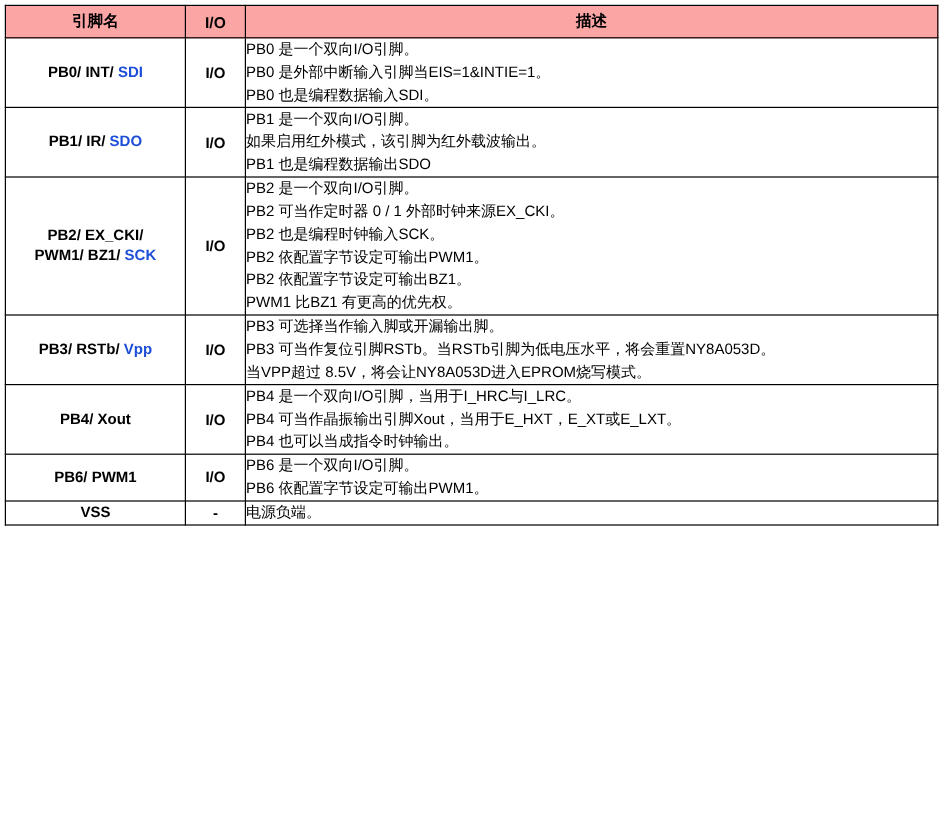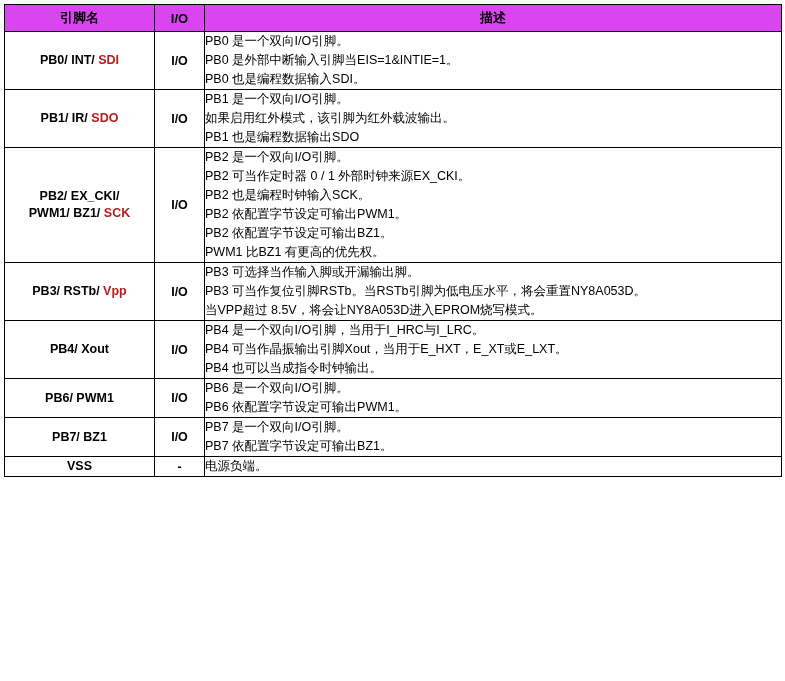--- a/index.html
+++ b/index.html
@@ -23,21 +23,21 @@
     width: 777px;
     table-layout: fixed;
   }
   table.pin-table th,
   table.pin-table td {
     border: 1px solid #000000;
     vertical-align: middle;
     padding: 0;
   }
   thead th {
-    background: #d946ef;
+    background: #fca5a5;
     font-weight: bold;
     text-align: center;
     height: 26px;
     font-size: 13px;
   }
   .col-name  { width: 150px; }
   .col-io    { width: 50px;  }
   .col-desc  { width: 577px; }
 
   td.name-cell {
@@ -55,21 +55,21 @@
   td.desc-cell {
     text-align: left;
     padding: 5px 4px 5px 7px;
     font-size: 12.5px;
     line-height: 19px;
   }
   td.desc-cell .line {
     display: block;
     white-space: nowrap;
   }
-  .gray { color: #b91c1c; }
+  .gray { color: #1d4ed8; }
   .nm-line { display: block; }
 </style>
 </head>
 <body>
 
 <div class="page">
   <table class="pin-table">
     <colgroup>
       <col class="col-name">
       <col class="col-io">
@@ -147,30 +147,20 @@
             <span class="nm-line"><span>PB6/ PWM1</span></span>
           </td>
           <td class="io-cell">I/O</td>
           <td class="desc-cell">
             <span class="line">PB6 是一个双向I/O引脚。</span>
             <span class="line">PB6 依配置字节设定可输出PWM1。</span>
           </td>
         </tr>
         <tr>
           <td class="name-cell">
-            <span class="nm-line"><span>PB7/ BZ1</span></span>
-          </td>
-          <td class="io-cell">I/O</td>
-          <td class="desc-cell">
-            <span class="line">PB7 是一个双向I/O引脚。</span>
-            <span class="line">PB7 依配置字节设定可输出BZ1。</span>
-          </td>
-        </tr>
-        <tr>
-          <td class="name-cell">
             <span class="nm-line"><span>VSS</span></span>
           </td>
           <td class="io-cell">-</td>
           <td class="desc-cell">
             <span class="line">电源负端。</span>
           </td>
         </tr>
       </tbody>
   </table>
 </div>

